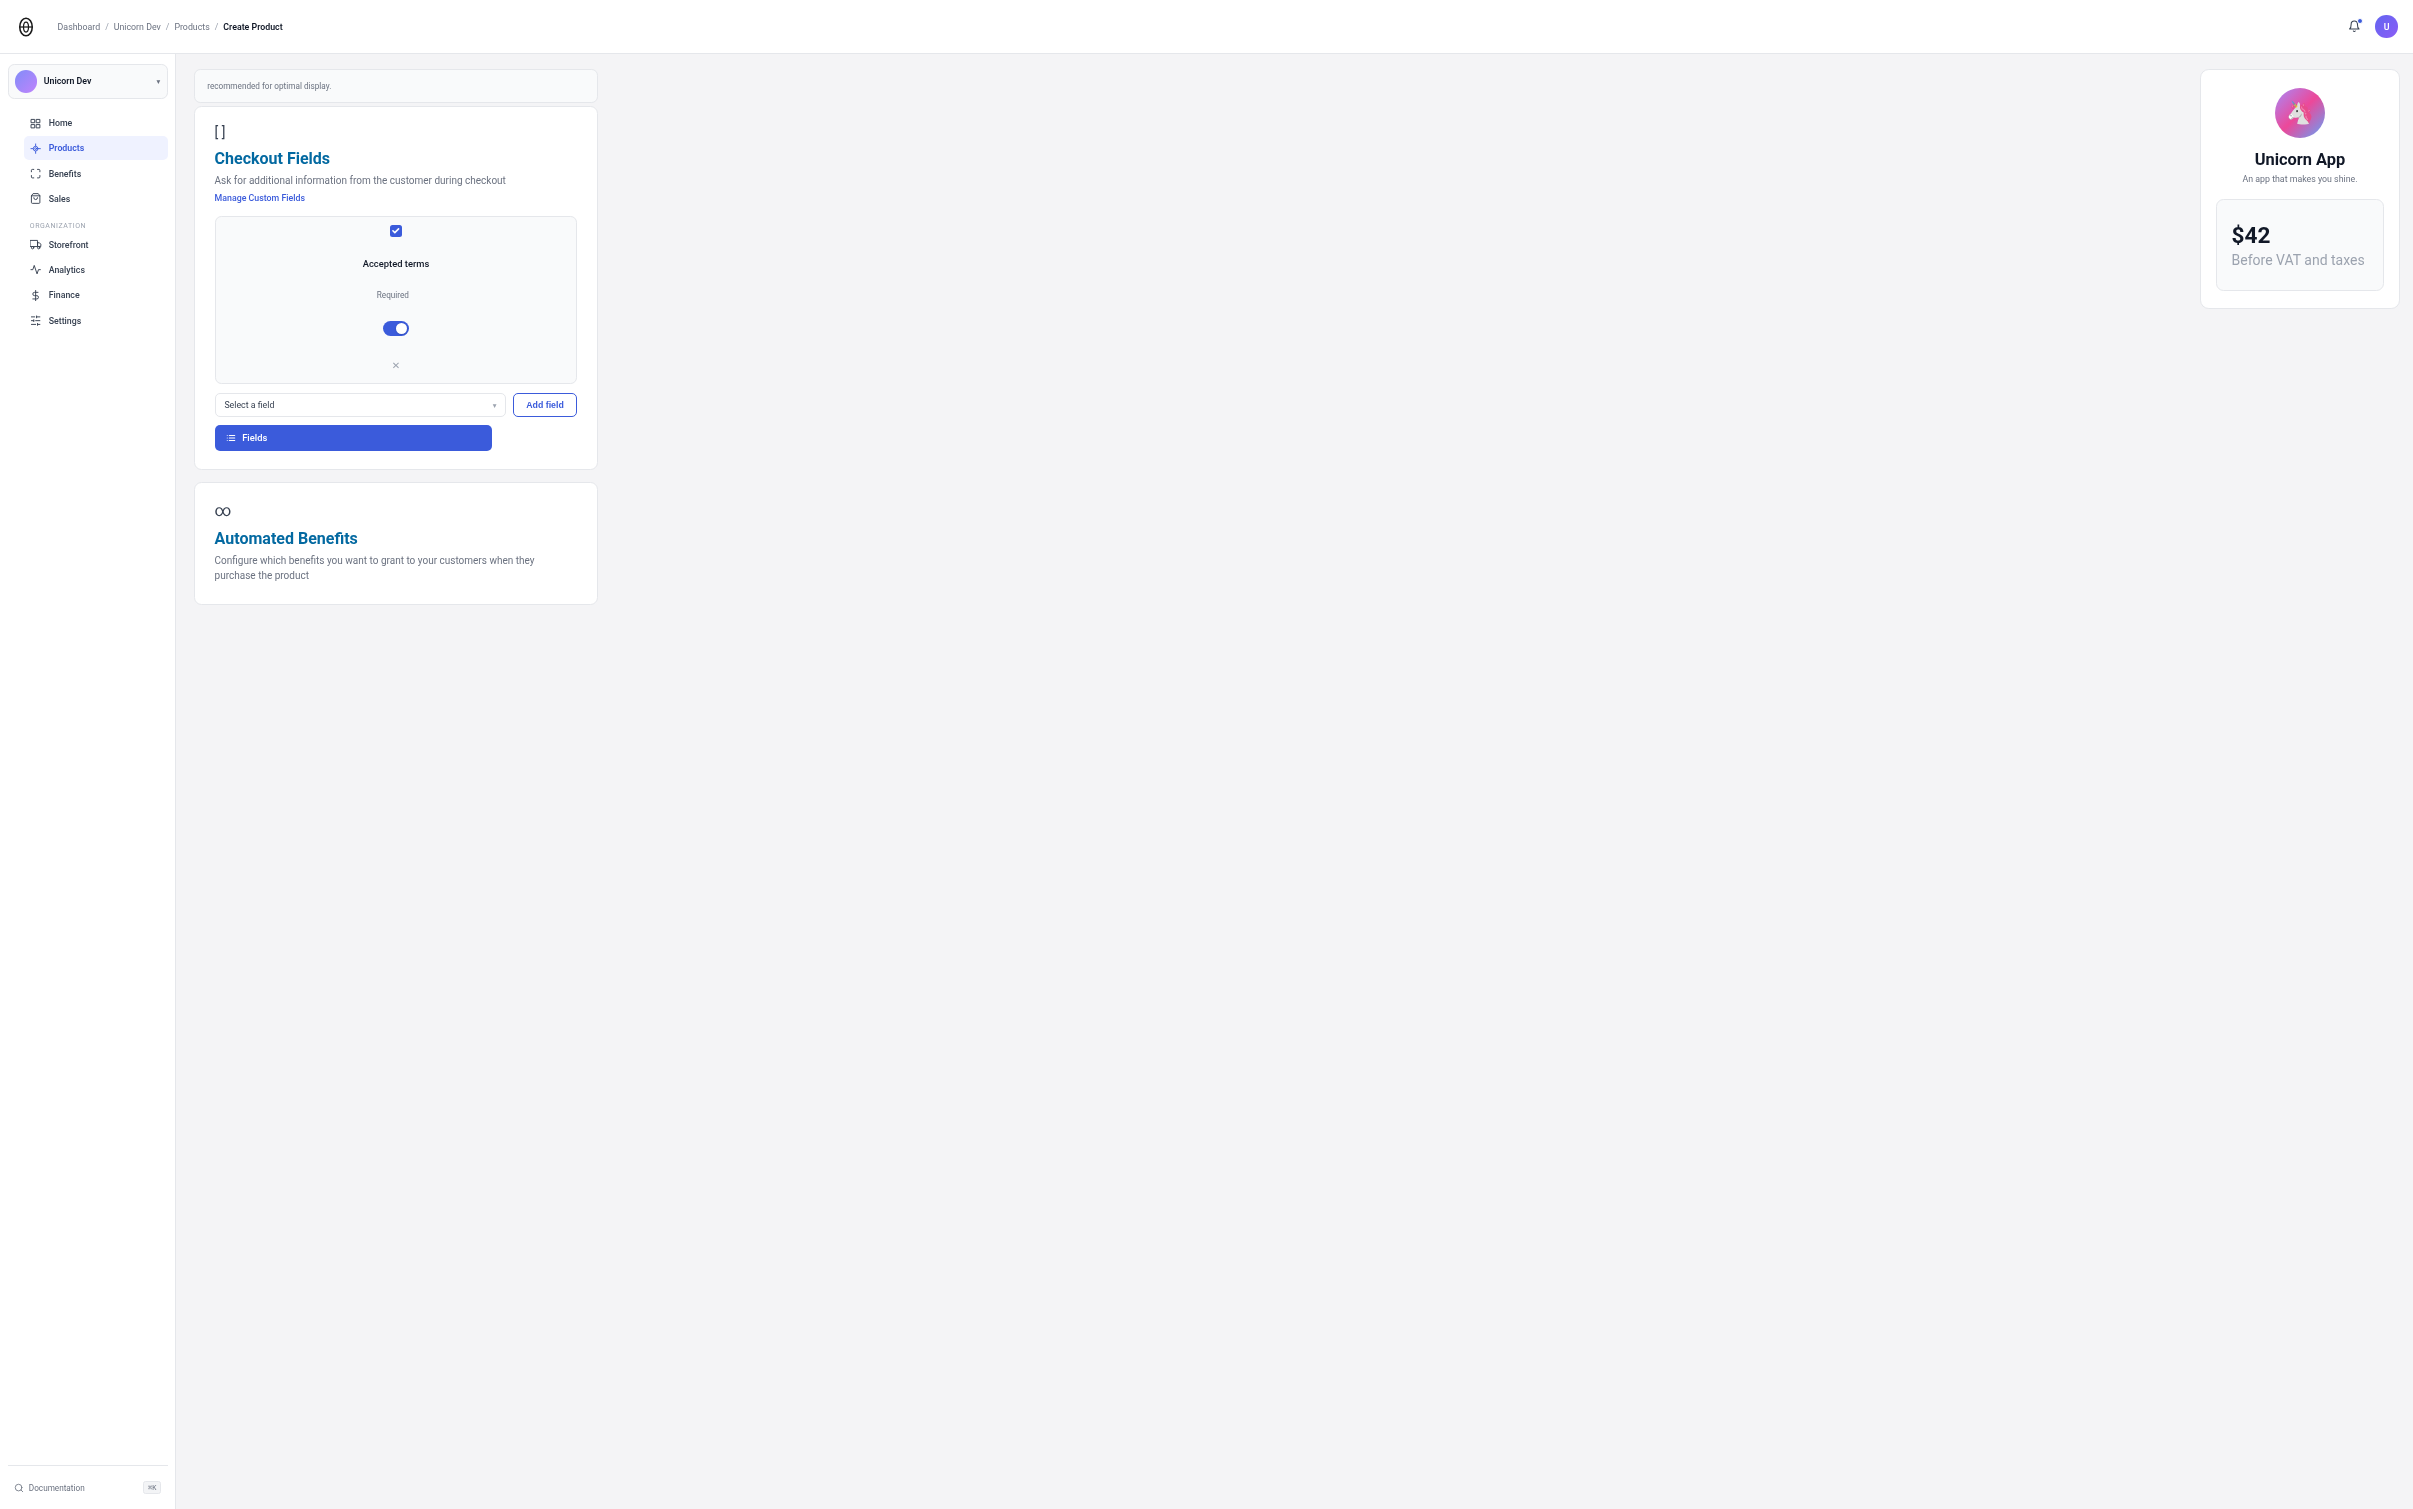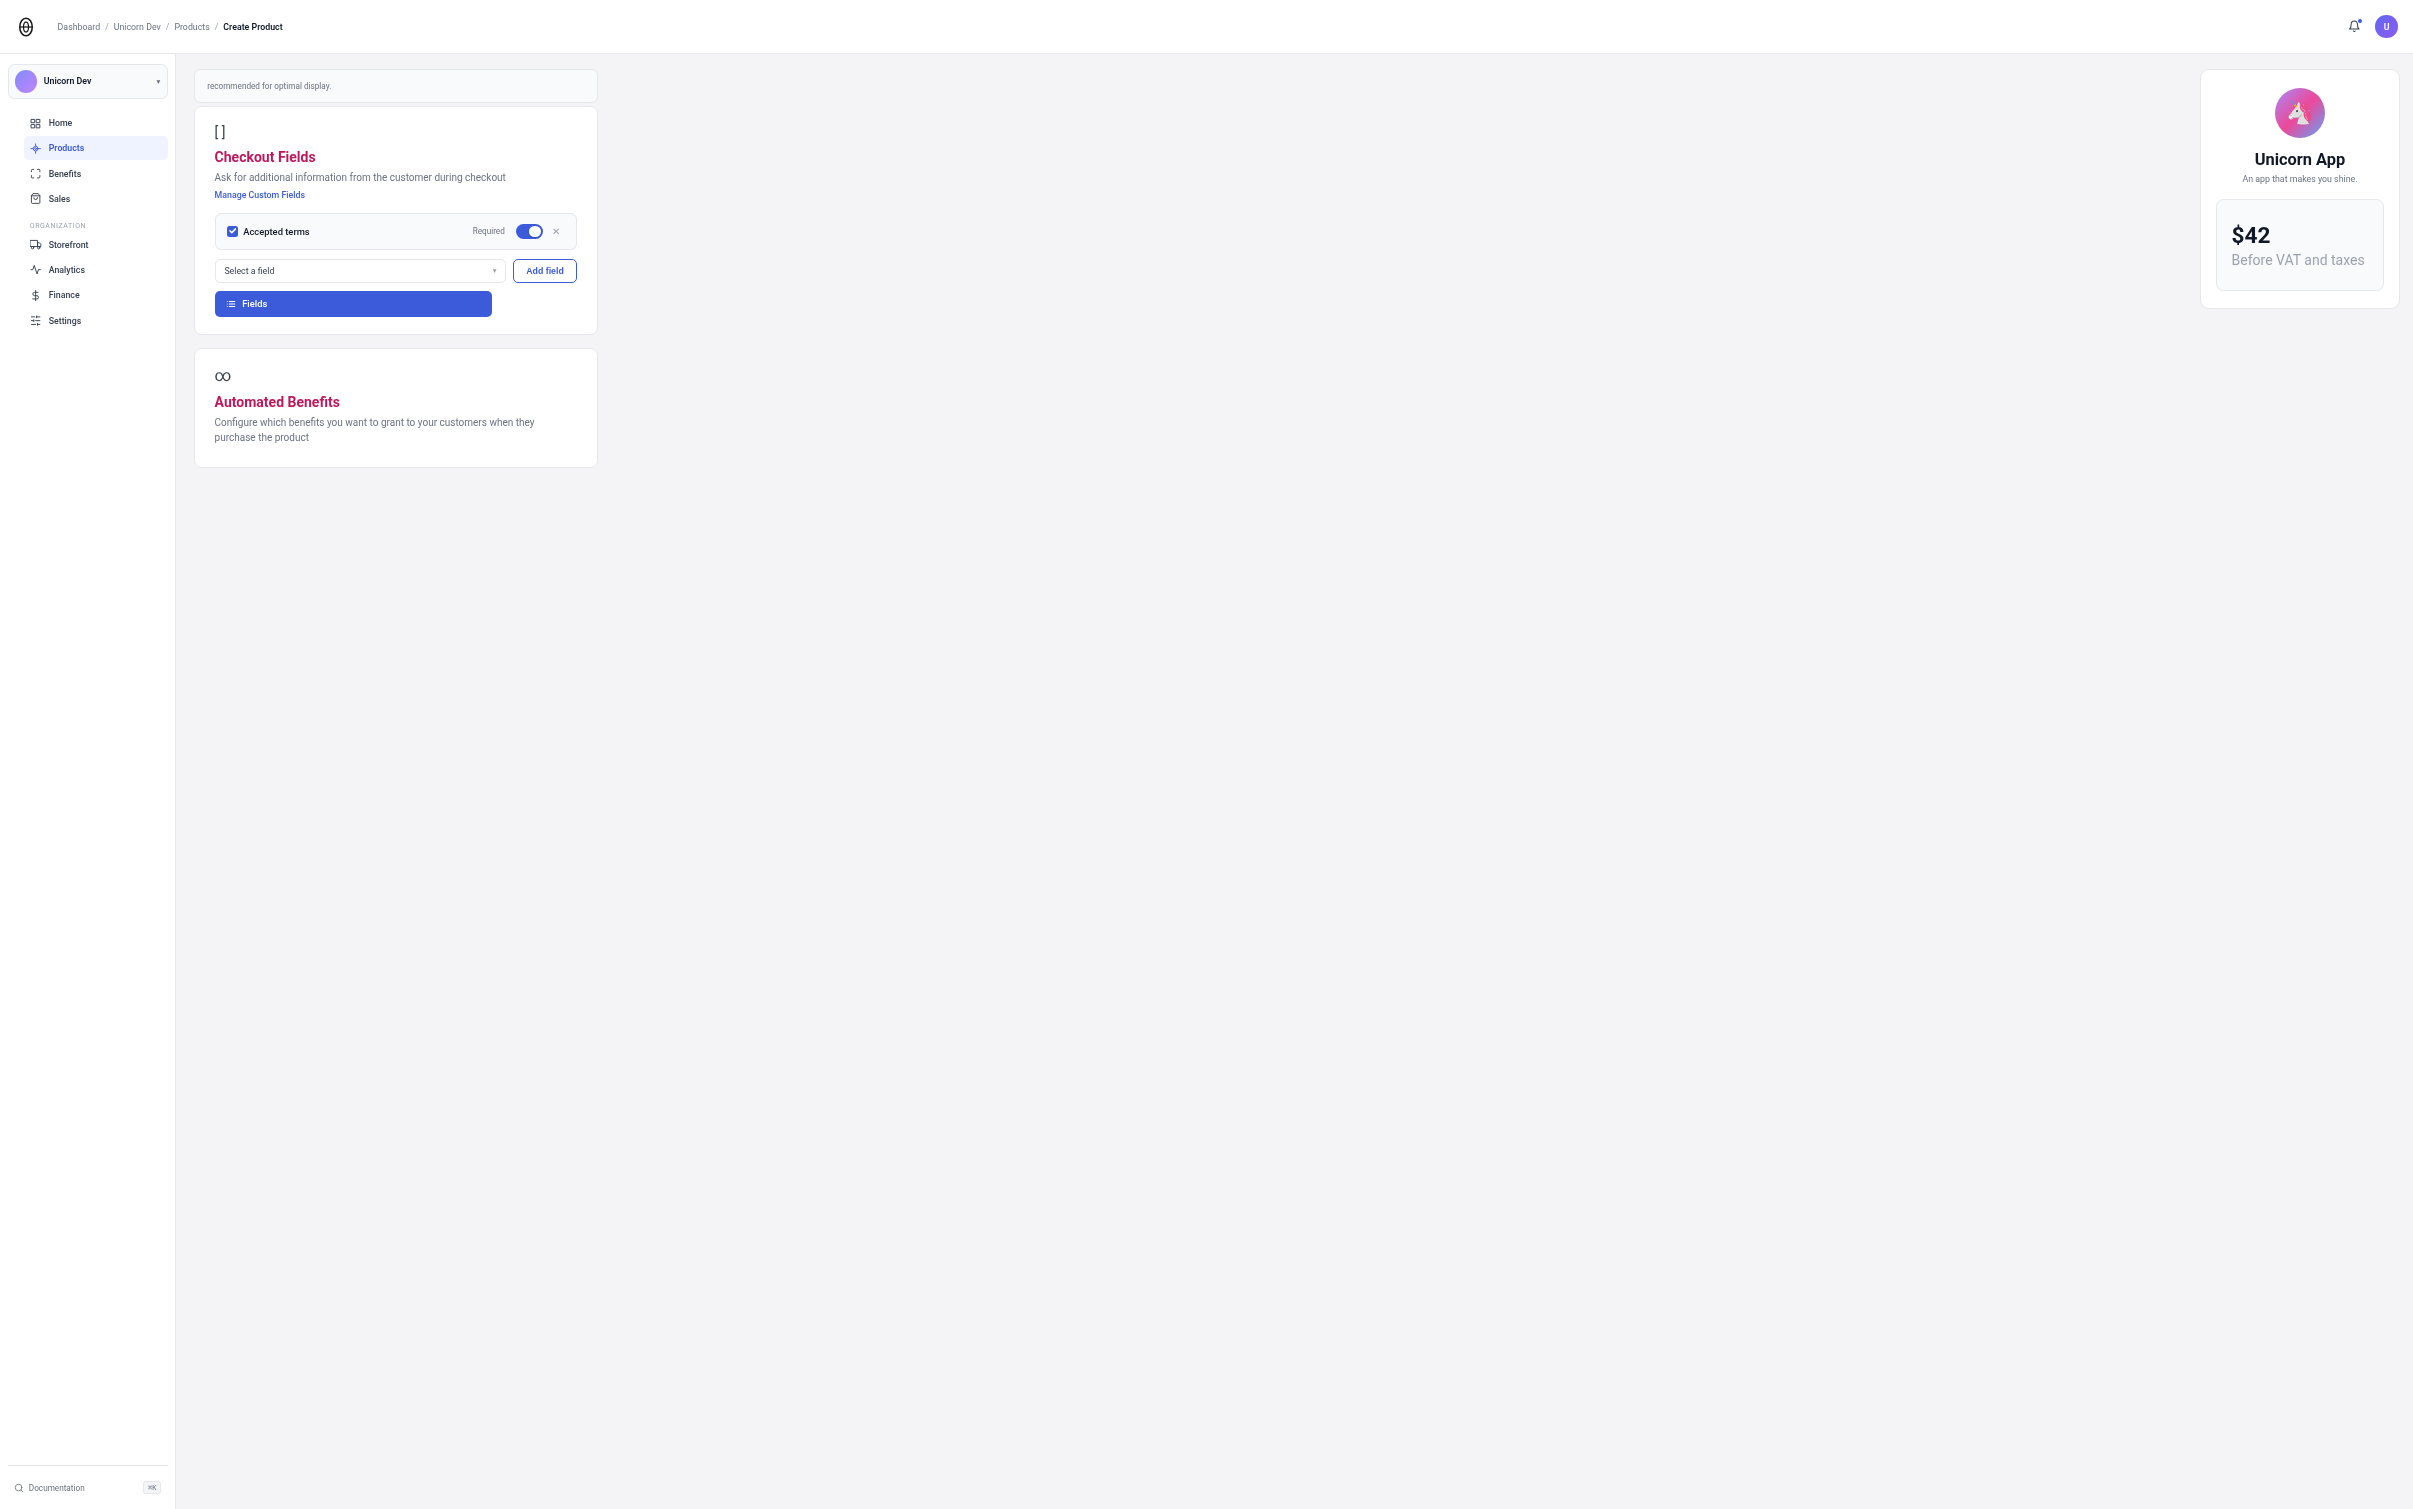--- a/index.html
+++ b/index.html
@@ -229,23 +229,23 @@
       border: 0.6px solid #e5e7eb;
       padding: 17.6px 20px;
       margin-bottom: 12.6px;
     }
     .section-icon {
       font-size: 14px;
       margin-bottom: 8.8px;
       color: #374151;
     }
     .section-title {
-      font-size: 14px;
+      font-size: 16px;
       font-weight: 700;
-      color: #be185d;
+      color: #0369a1;
       margin-bottom: 5px;
     }
     .section-desc {
       font-size: 10px;
       color: #6b7280;
       line-height: 1.5;
       margin-bottom: 3.8px;
     }
     .manage-link {
       color: #3b5bdb;
@@ -258,22 +258,23 @@
     }
 
     
     .field-row {
       background: #f9fafb;
       border: 0.6px solid #e5e7eb;
       border-radius: 6.3px;
       padding: 8.8px 11.3px;
       display: flex;
       align-items: center;
-      gap: 5px;
+      gap: 21px;
       margin-bottom: 8.8px;
+      flex-direction: column;
     }
     .field-checkbox {
       width: 11.3px;
       height: 11.3px;
       background: #3b5bdb;
       border-radius: 2.5px;
       display: flex;
       align-items: center;
       justify-content: center;
       flex-shrink: 0;

